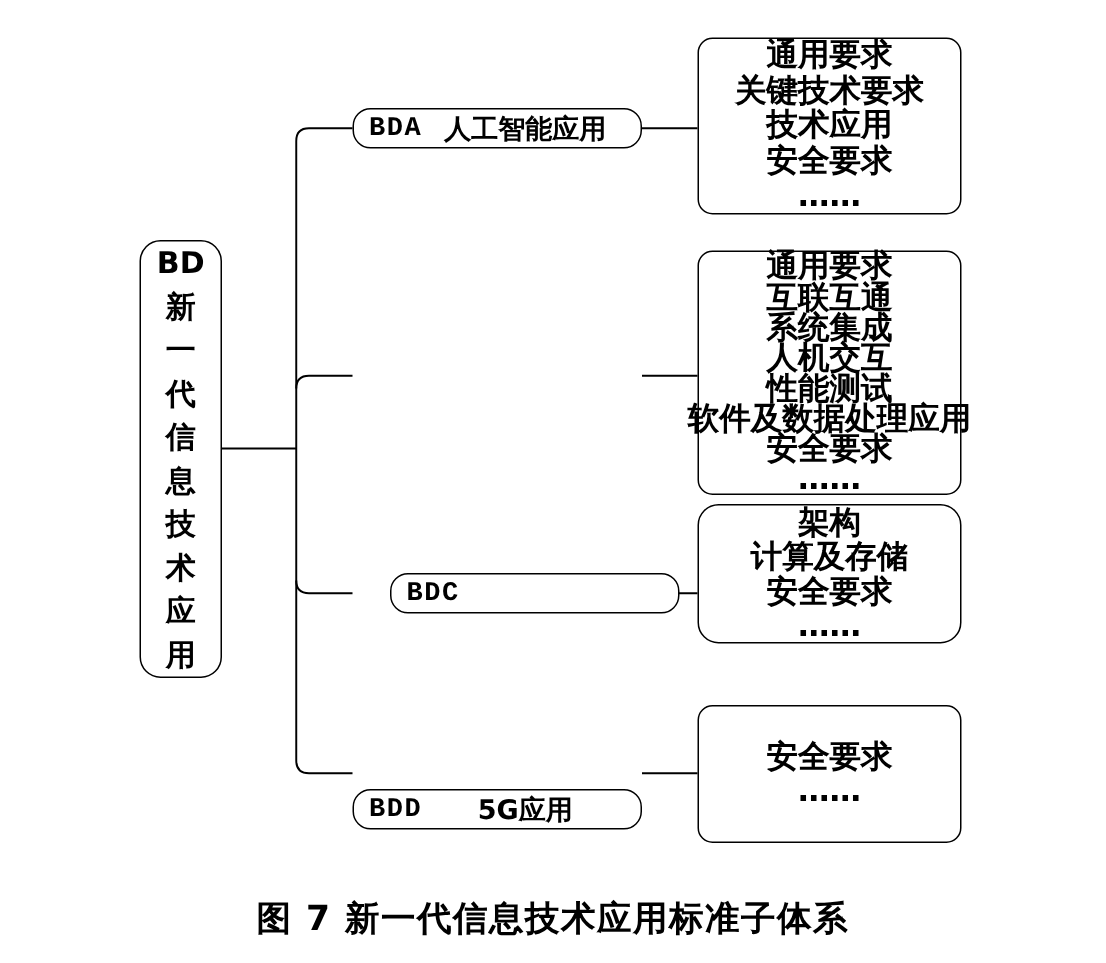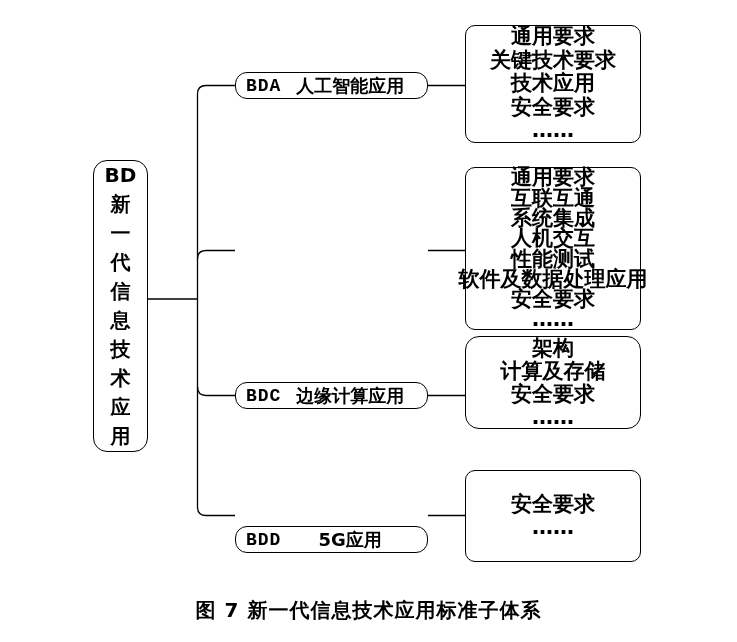--- a/index.html
+++ b/index.html
@@ -29,38 +29,38 @@
   }
   
   .branch-box{
     left:235px;width:193px;height:27px;
     border-radius:12px;
     display:flex;align-items:center;
     font-size:18px;font-weight:bold;white-space:nowrap;
   }
   .branch-code{margin-left:10px;letter-spacing:1px;font-family:Liberation Mono, monospace;}
   .branch-name{flex:1;text-align:center;margin-right:8px;}
-  .b1{top:72px;} .b2{top:237px;} .b3{top:382px;} .b4{top:526px;}
+  .b1{top:72px;} .b2{top:237px;} .b3{top:382px;margin-left:25px;} .b4{top:526px;}
   
   .leaf-box{
     left:465px;width:176px;
     border-radius:10px;
     display:flex;flex-direction:column;justify-content:center;align-items:center;
     font-size:21px;font-weight:bold;text-align:center;
   }
   .leaf-box span{display:block;white-space:nowrap;}
   .r1{top:25px;height:118px;line-height:23.5px;}
   .r2{top:167px;height:163px;line-height:20.3px;}
   .r3{top:336px;height:93px;line-height:23px;border-radius:14px;}
   .r4{top:470px;height:92px;line-height:23px;}
   
   .caption{
     position:absolute;left:0;top:597px;width:737px;
     text-align:center;
-    font-size:20px;font-weight:bold;letter-spacing:1px;white-space:nowrap;
+    font-size:23px;font-weight:bold;letter-spacing:1px;white-space:nowrap;
   }
 </style>
 </head>
 <body>
 
 <div class="canvas">
 
   <svg class="connectors" viewBox="0 0 737 642" xmlns="http://www.w3.org/2000/svg">
     <g stroke="#000000" stroke-width="1.3" fill="none">
 
@@ -91,21 +91,20 @@
     <div class="root-line">应</div>
     <div class="root-line">用</div>
   </div>
 
   <div class="box branch-box b1">
     <span class="branch-code">BDA</span>
     <span class="branch-name">人工智能应用</span>
   </div>
   <div class="box branch-box b3">
     <span class="branch-code">BDC</span>
-    <span class="branch-name">边缘计算应用</span>
   </div>
   <div class="box branch-box b4">
     <span class="branch-code">BDD</span>
     <span class="branch-name">5G应用</span>
   </div>
 
   <div class="box leaf-box r1">
     <span>通用要求</span>
     <span>关键技术要求</span>
     <span>技术应用</span>

